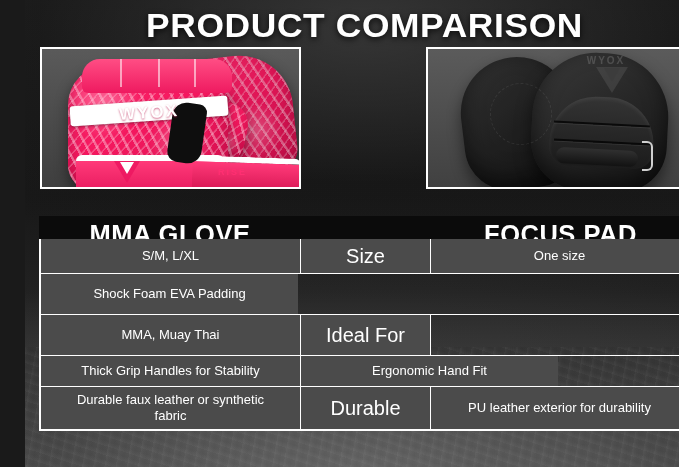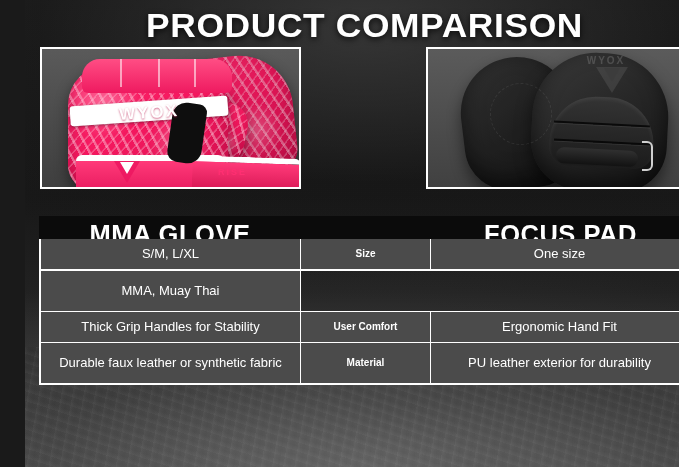--- a/index.html
+++ b/index.html
@@ -352,27 +352,27 @@
     box-sizing: border-box;
   }
   .row:last-child { border-bottom: none; }
   .cellx {
     background: #4b4b4b;
     color: #ffffff;
     display: flex;
     align-items: center;
     justify-content: center;
     text-align: center;
-    padding: 5px 6px;
+    padding: 5px 24px;
     box-sizing: border-box;
     line-height: 1.22;
     font-size: 13px;
   }
   .c-left  { width: 260px; border-right: 1px solid #ffffff; }
-  .c-mid   { width: 130px; border-right: 1px solid #ffffff; font-weight: 700; font-size: 10px; }
+  .c-mid   { width: 130px; border-right: 1px solid #ffffff; font-weight: 400; font-size: 20px; }
   .c-right { width: 257px; }
   .r-h1 .cellx { min-height: 30px; }
   .r-h2 .cellx { min-height: 40px; }
 </style>
 </head>
 <body>
 
 <div id="poster">
 
   <div class="title">PRODUCT COMPARISON</div>
@@ -426,32 +426,33 @@
 
   <div class="table">
 
     <div class="row r-h1">
       <div class="cellx c-left">S/M, L/XL</div>
       <div class="cellx c-mid">Size</div>
       <div class="cellx c-right">One size</div>
     </div>
 
     <div class="row r-h2">
+      <div class="cellx c-right">Shock Foam EVA Padding</div>
     </div>
 
     <div class="row r-h2">
       <div class="cellx c-left">MMA, Muay Thai</div>
+      <div class="cellx c-mid">Ideal For</div>
     </div>
 
     <div class="row r-h1">
       <div class="cellx c-left">Thick Grip Handles for Stability</div>
-      <div class="cellx c-mid">User Comfort</div>
       <div class="cellx c-right">Ergonomic Hand Fit</div>
     </div>
 
     <div class="row r-h2">
       <div class="cellx c-left">Durable faux leather or synthetic fabric</div>
-      <div class="cellx c-mid">Material</div>
+      <div class="cellx c-mid">Durable</div>
       <div class="cellx c-right">PU leather exterior for durability</div>
     </div>
 
   </div>
 </div>
 
 </body></html>

